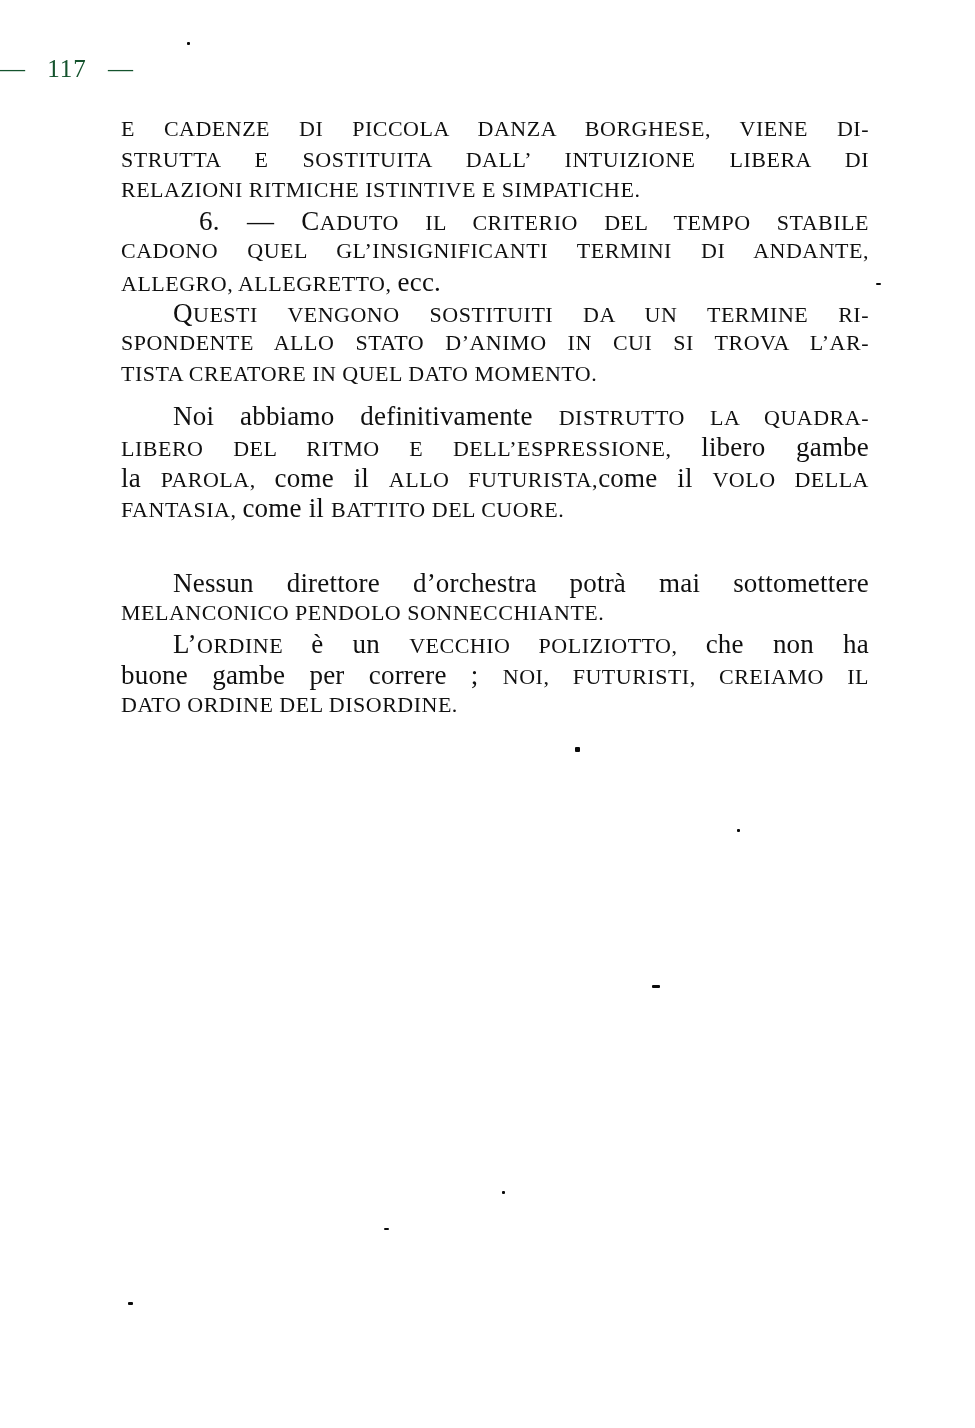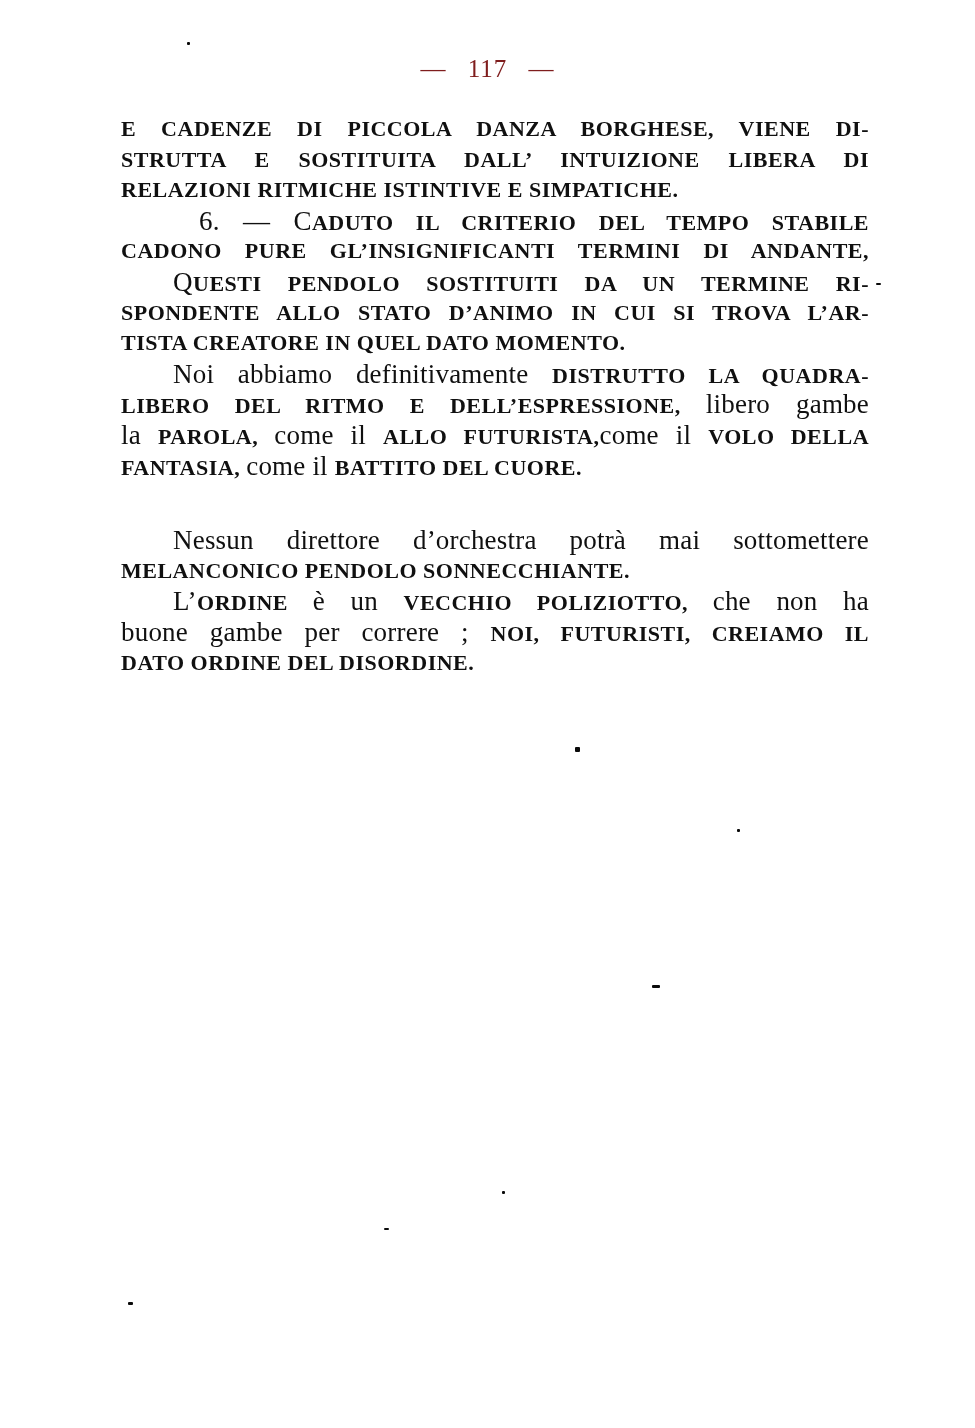--- a/index.html
+++ b/index.html
@@ -14,25 +14,24 @@
     background: #ffffff;
     overflow: hidden;
     font-family: "Liberation Serif", "DejaVu Serif", serif;
     color: #101010;
   }
   .page-number {
     position: absolute;
     top: 55px;
     left: 0;
     width: 100%;
-    text-align: center;
     font-size: 25px;
     letter-spacing: 1px;
     word-spacing: 14px;
-    color: #7f1d1d;
+    color: #14532d;
   }
   .body-text {
     position: absolute;
     left: 121px;
     top: 114px;
     width: 748px;
   }
   .line {
     height: 30.6px;
     line-height: 30.6px;
@@ -40,21 +39,20 @@
     text-align-last: justify;
     white-space: normal;
   }
   .line.last {
     text-align-last: left;
   }
   
   .sc {
     font-size: 22px;
     letter-spacing: 0.5px;
-    font-weight: bold;
   }
   
   .rm {
     font-size: 27px;
     letter-spacing: 0.2px;
   }
   
   .cap {
     font-size: 27px;
     letter-spacing: 0.5px;
@@ -68,25 +66,26 @@
 </head>
 <body>
 
 <div class="page">
   <div class="page-number">— 117 —</div>
   <div class="body-text" id="body-text">
       <div class="line"><span class="sc">E CADENZE DI PICCOLA DANZA BORGHESE, VIENE DI-</span></div>
       <div class="line"><span class="sc">STRUTTA E SOSTITUITA DALL’ INTUIZIONE LIBERA DI</span></div>
       <div class="line last"><span class="sc">RELAZIONI RITMICHE ISTINTIVE E SIMPATICHE.</span></div>
       <div class="line" style="text-indent: 78px;"><span class="rm">6. — </span><span class="cap">C</span><span class="sc">ADUTO IL CRITERIO DEL TEMPO STABILE</span></div>
-      <div class="line"><span class="sc">CADONO PURE GL’INSIGNIFICANTI TERMINI DI ANDANTE,</span></div>
-      <div class="line" style="text-indent: 52px;"><span class="cap">Q</span><span class="sc">UESTI PENDOLO SOSTITUITI DA UN TERMINE RI-</span></div>
+      <div class="line"><span class="sc">CADONO QUEL GL’INSIGNIFICANTI TERMINI DI ANDANTE,</span></div>
+      <div class="line last"><span class="sc">ALLEGRO, ALLEGRETTO, </span><span class="rm">ecc.</span></div>
+      <div class="line" style="text-indent: 52px;"><span class="cap">Q</span><span class="sc">UESTI VENGONO SOSTITUITI DA UN TERMINE RI-</span></div>
       <div class="line"><span class="sc">SPONDENTE ALLO STATO D’ANIMO IN CUI SI TROVA L’AR-</span></div>
       <div class="line last"><span class="sc">TISTA CREATORE IN QUEL DATO MOMENTO.</span></div>
-      <div class="line" style="text-indent: 52px;"><span class="rm">Noi abbiamo definitivamente </span><span class="sc">DISTRUTTO LA QUADRA-</span></div>
+      <div class="line" style="text-indent: 52px; margin-top: 12px;"><span class="rm">Noi abbiamo definitivamente </span><span class="sc">DISTRUTTO LA QUADRA-</span></div>
       <div class="line"><span class="sc">LIBERO DEL RITMO E DELL’ESPRESSIONE, </span><span class="rm">libero gambe</span></div>
       <div class="line"><span class="rm">la </span><span class="sc">PAROLA, </span><span class="rm">come il </span><span class="sc">ALLO FUTURISTA,</span><span class="rm">come il </span><span class="sc">VOLO DELLA</span></div>
       <div class="line last"><span class="sc">FANTASIA, </span><span class="rm">come il </span><span class="sc">BATTITO DEL CUORE.</span></div>
       <div class="line" style="text-indent: 52px; margin-top: 44px;"><span class="rm">Nessun direttore d’orchestra potrà mai sottomettere</span></div>
       <div class="line last"><span class="sc">MELANCONICO PENDOLO SONNECCHIANTE.</span></div>
       <div class="line" style="text-indent: 52px;"><span class="cap">L’</span><span class="sc">ORDINE </span><span class="rm">è un </span><span class="sc">VECCHIO POLIZIOTTO, </span><span class="rm">che non ha</span></div>
       <div class="line"><span class="rm">buone gambe per correre ; </span><span class="sc">NOI, FUTURISTI, CREIAMO IL</span></div>
       <div class="line last"><span class="sc">DATO ORDINE DEL DISORDINE.</span></div>
     </div>
   <div id="artifacts">

